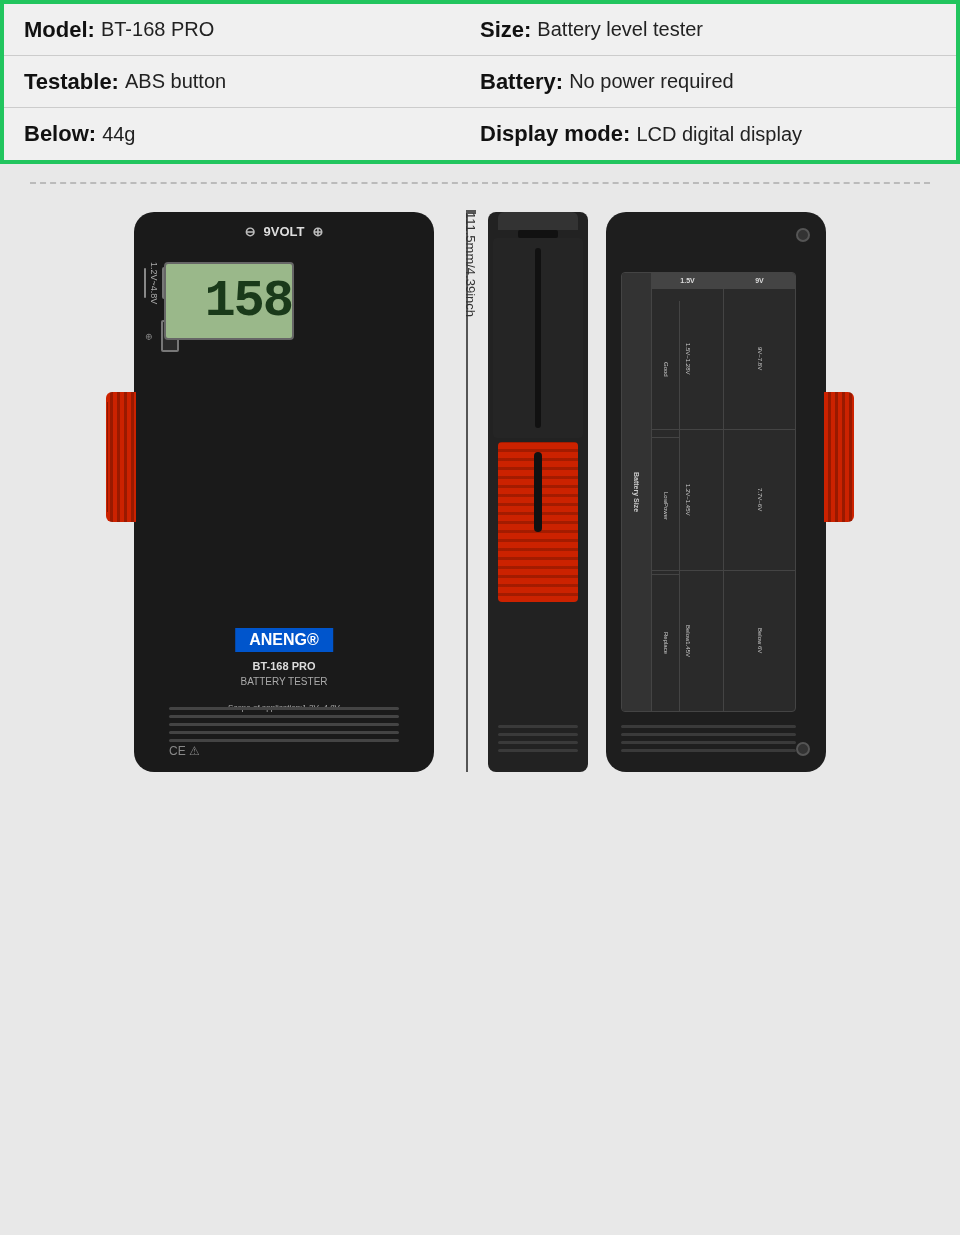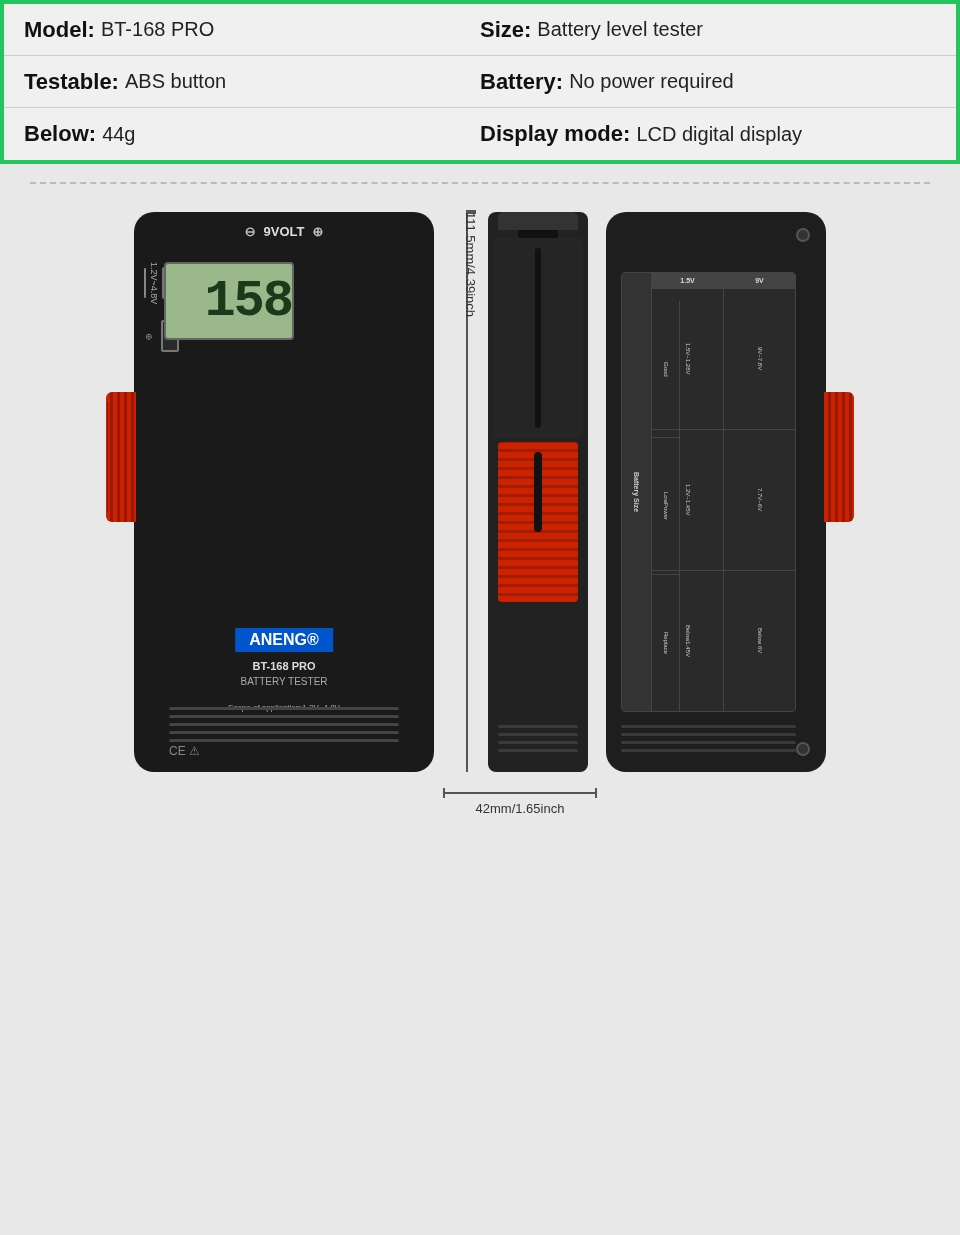--- a/index.html
+++ b/index.html
@@ -414,25 +414,14 @@
           <div style="height:3px;background:#3a3a3a;margin-bottom:5px;border-radius:2px;"></div>
           <div style="height:3px;background:#3a3a3a;margin-bottom:5px;border-radius:2px;"></div>
           <div style="height:3px;background:#3a3a3a;border-radius:2px;"></div>
         </div>
       </div>
 
     </div>
 
   </div>
 
-  <div style="display:flex;justify-content:center;margin-top:16px;padding-left:80px;gap:30px;">
-
-    <div style="display:flex;flex-direction:column;align-items:center;">
-      <div style="display:flex;align-items:center;">
-        <div style="width:2px;height:10px;background:#555;"></div>
-        <div style="height:2px;width:150px;background:#555;"></div>
-        <div style="width:2px;height:10px;background:#555;"></div>
-      </div>
-      <span style="font-size:13px;color:#333;margin-top:3px;">42mm/1.65inch</span>
-    </div>
-  </div>
 
 </div>
 
 </body></html>

